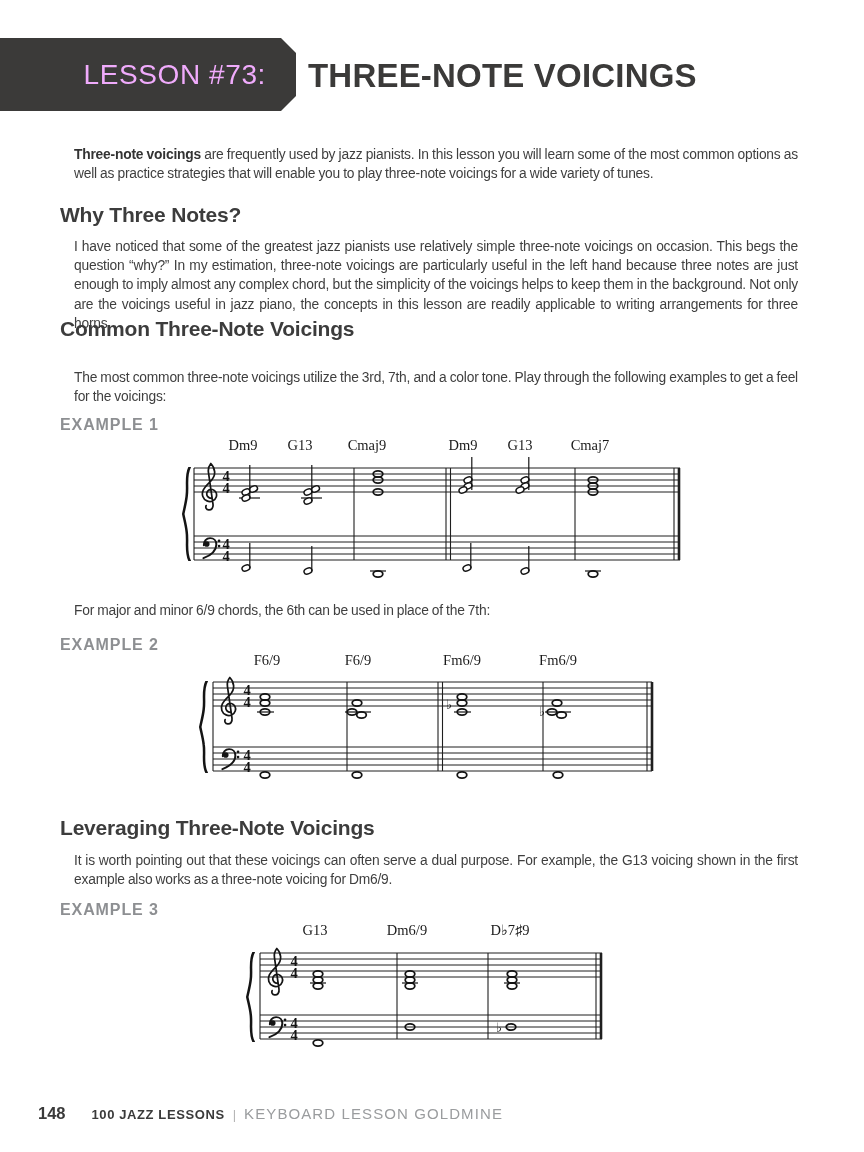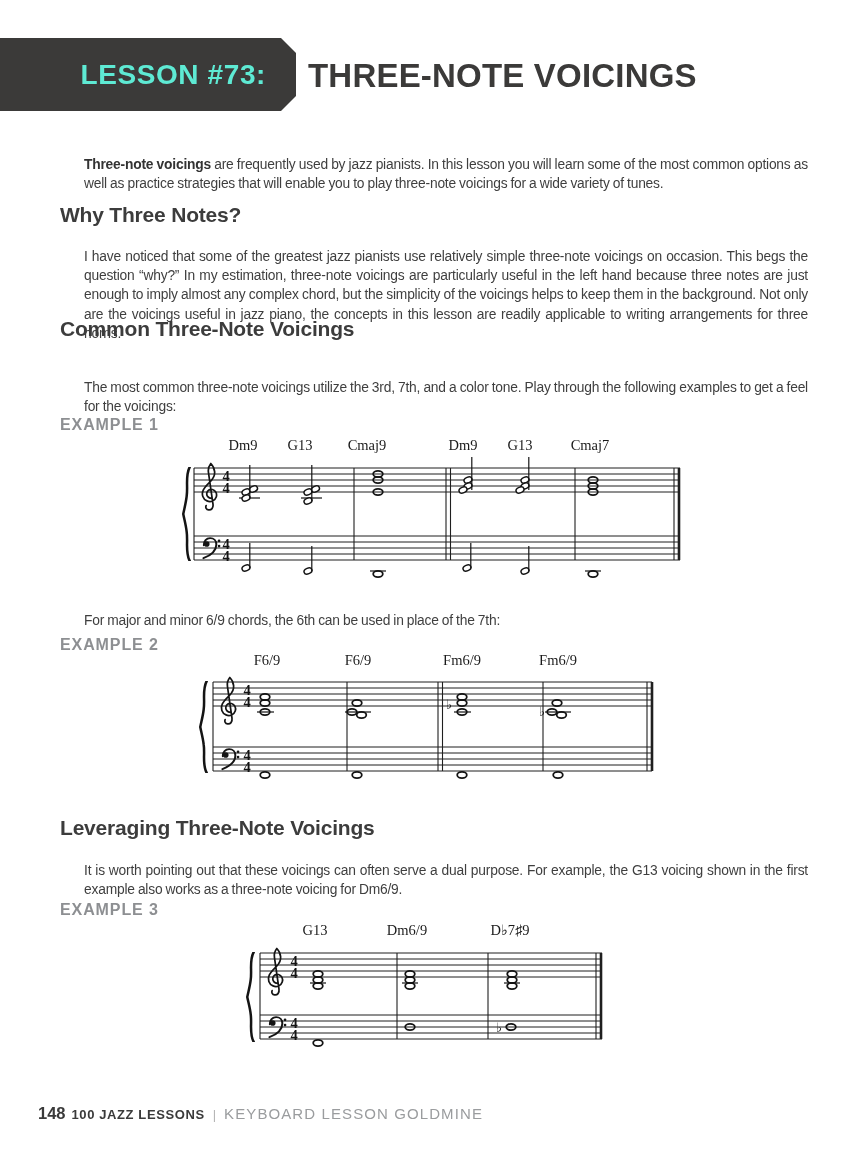--- a/index.html
+++ b/index.html
@@ -11,30 +11,30 @@
   .page { position:absolute; inset:0; background:#fff; overflow:hidden; }
 
   
   .banner {
     position:absolute; left:0; top:38px; width:296px; height:73px;
     background:#3b3a39;
     clip-path:polygon(0 0, 281px 0, 296px 15px, 296px 58px, 281px 73px, 0 73px);
     display:flex; align-items:center; justify-content:flex-end;
     padding-right:30px; box-sizing:border-box;
   }
-  .banner-label { color:#5eead4; font-size:28px; font-weight:700; letter-spacing:0.6px; white-space:nowrap; }
+  .banner-label { color:#f0abfc; font-size:28px; font-weight:400; letter-spacing:0.6px; white-space:nowrap; }
   .page-title {
     position:absolute; left:308px; top:57px; font-size:33px; font-weight:800;
     color:#3b3a39; letter-spacing:0.2px; white-space:nowrap;
   }
 
   
   .para {
     position:absolute; left:70px; width:724px; font-size:13.8px; line-height:19.2px;
-    text-align:justify; color:#3f3f3f; letter-spacing:-0.2px; word-spacing:-0.5px; margin:14px;
+    text-align:justify; color:#3f3f3f; letter-spacing:-0.2px; word-spacing:-0.5px; margin:4px;
   }
   .para b, .para strong { color:#333333; }
   .h2 {
     position:absolute; left:60px; font-size:21px; font-weight:700; color:#3c3c3c;
     letter-spacing:-0.2px; white-space:nowrap;
   }
   .example-label {
     position:absolute; left:60px; font-size:16px; font-weight:700; color:#8d8f92;
     letter-spacing:0.9px; white-space:nowrap;
   }
@@ -53,21 +53,21 @@
   .hn     { fill:#ffffff; stroke:#141414; stroke-width:1.5; }
   .stem   { stroke:#141414; stroke-width:1.2; }
   .ledger { stroke:#141414; stroke-width:1.2; }
   .clef   { stroke:#141414; stroke-width:1.9; fill:none; stroke-linecap:round; stroke-linejoin:round; }
   .clef-f { stroke:#141414; stroke-width:1.9; fill:none; stroke-linecap:round; }
   .ts     { font-family:"Liberation Serif", serif; font-weight:700; font-size:14.5px; fill:#141414; text-anchor:middle; }
   .acc    { font-family:"DejaVu Sans", sans-serif; font-size:13px; fill:#141414; text-anchor:middle; }
 
   
   .footer { position:absolute; left:38px; top:1104px; display:flex; align-items:baseline; }
-  .footer .pageno { font-size:16.5px; font-weight:800; color:#3a3a3a; margin-right:6px;text-align:center; }
+  .footer .pageno { font-size:16.5px; font-weight:800; color:#3a3a3a; margin-right:26px;text-align:center; }
   .footer .book   { font-size:13px; font-weight:700; color:#3a3a3a; letter-spacing:0.6px; }
   .footer .sep    { font-size:13px; color:#b4b4b4; margin:0 8px; font-weight:400; }
   .footer .sub    { font-size:15px; font-weight:400; color:#9a9c9e; letter-spacing:1.1px; }
 </style>
 </head>
 <body>
 
 <div class="page">
 
   <div class="banner">

